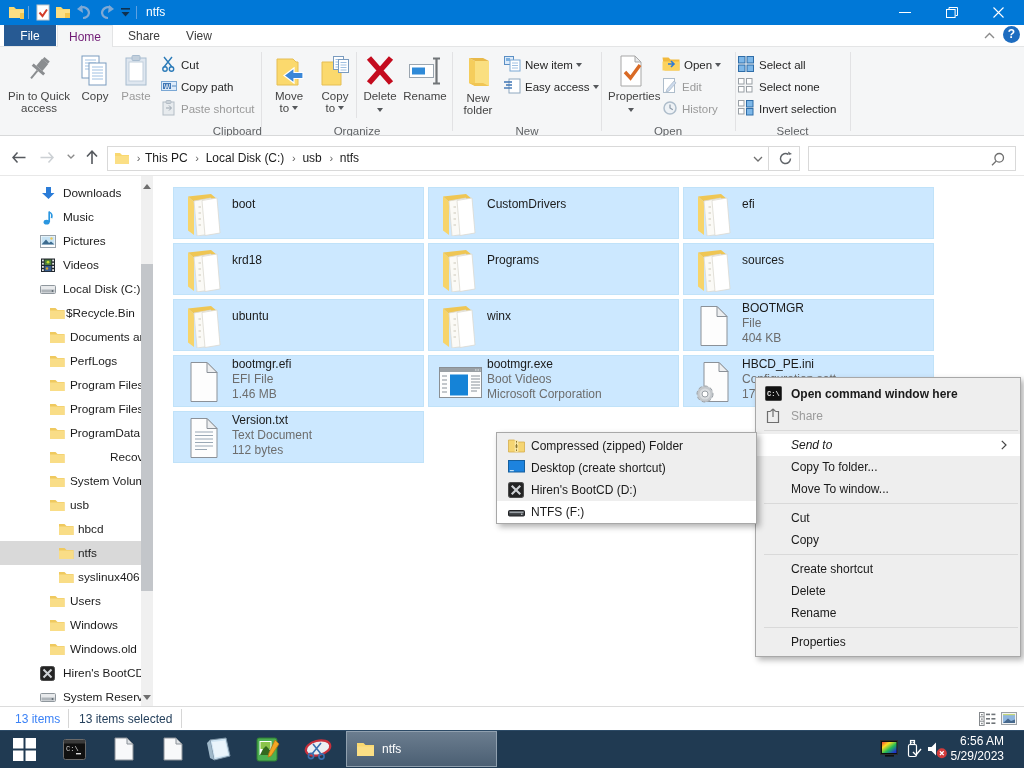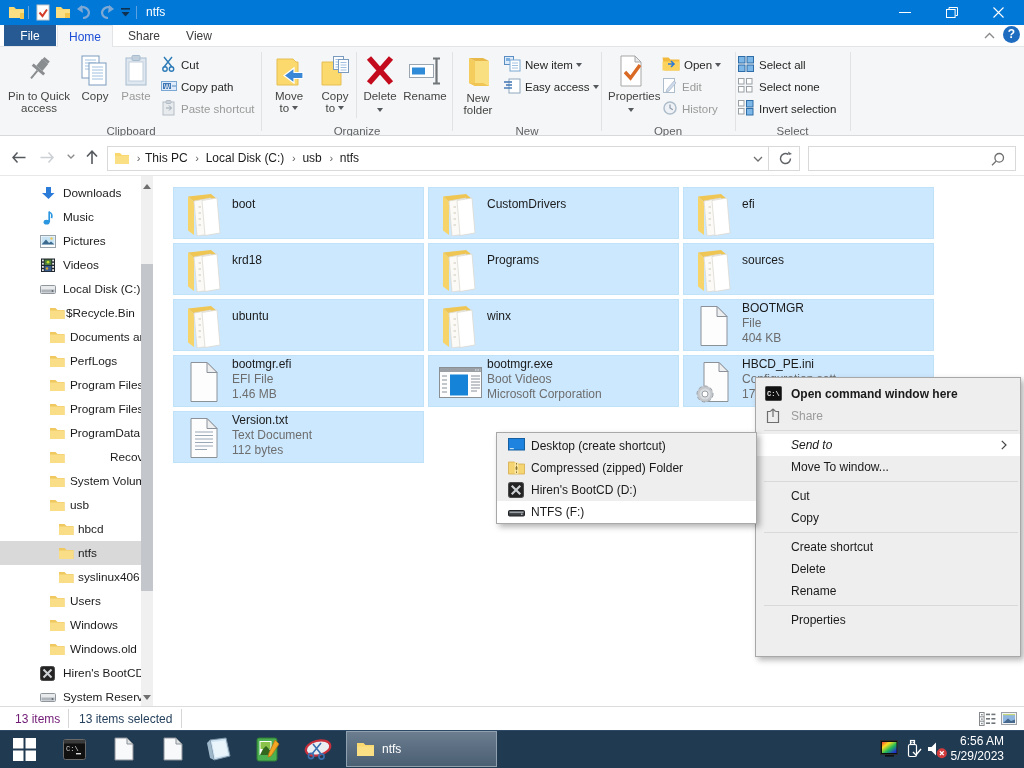--- a/index.html
+++ b/index.html
@@ -95,21 +95,21 @@
         <rect x="0.5" y="2.5" width="8.6" height="8" fill="none" stroke="#fff"></rect>
         <path d="M3,2.5 V0.5 H11.5 V8.5 H9.5" fill="none" stroke="#fff"></path>
       </svg>
   <svg class="abs" style="left:993px;top:7px;" width="11" height="11" viewBox="0 0 11 11">
         <path d="M0.5,0.5 L10.5,10.5 M10.5,0.5 L0.5,10.5" stroke="#fff" stroke-width="1.1"></path>
       </svg>
 </div>
 
 <div id="tabrow">
   <div class="tab" style="left:4px;width:52px;background:#275a93;color:#fff;">File</div>
-  <div class="tab" style="left:57px;width:56px;background:#f5f6f7;border:1px solid #e3e4e5;border-bottom:none;color:#1d4ed8;">Home</div>
+  <div class="tab" style="left:57px;width:56px;background:#f5f6f7;border:1px solid #e3e4e5;border-bottom:none;color:#701a75;">Home</div>
   <div class="tab" style="left:118px;width:52px;">Share</div>
   <div class="tab" style="left:174px;width:50px;">View</div>
   <svg class="abs" style="left:984px;top:7px;" width="11" height="7" viewBox="0 0 11 7">
         <path d="M1,6 L5.5,1.5 L10,6" stroke="#8b8b8b" stroke-width="1.4" fill="none"></path>
       </svg>
   <div class="abs" style="left:1003px;top:1px;width:17px;height:17px;border-radius:50%;background:#1d6cc0;color:#fff;text-align:center;line-height:17px;font-size:12px;font-weight:bold;">?</div>
 </div>
 
 <div class="abs" style="left:0;top:46px;width:57px;height:1px;background:#e4e5e6;"></div>
 <div class="abs" style="left:113px;top:46px;width:911px;height:1px;background:#e4e5e6;"></div>
@@ -159,21 +159,21 @@
           <circle cx="14" cy="8" r="0.8" fill="#3f76b5"></circle>
         </svg>Copy path
   </div>
   <div class="rsmall gray" style="left:161px;top:53px;">
     <svg width="16" height="16" viewBox="0 0 16 16">
           <rect x="2" y="2" width="11" height="13" fill="#e7ebee" stroke="#b4bdc6"></rect>
           <rect x="5" y="0.5" width="5" height="3" rx="1" fill="#ccd4da" stroke="#b4bdc6"></rect>
           <path d="M5,8 h5 M8,5.5 l2.5,2.5 l-2.5,2.5" stroke="#9aa5af" fill="none"></path>
         </svg>Paste shortcut
   </div>
-  <div class="glabel" style="left:0px;width:262px;">Clipboard</div>
+  <div class="glabel" style="left:0px;width:262px;text-align:right;">Clipboard</div>
   <div class="rsep" style="left:261px;"></div>
 
   <div class="rbig" style="left:266px;width:46px;">
     <svg width="32" height="32" viewBox="0 0 32 32">
           <path d="M4,4 h16 l3,3 h2 v23 h-21 z" fill="#fbd96d" stroke="#e5be55" stroke-width="1"></path>
           <path d="M30,21.5 h-9 v-4.5 l-10,7.5 l10,7.5 v-4.5 h9 z" fill="#3a87d8" stroke="#fff" stroke-width="1.2" transform="translate(0,-4)"></path>
         </svg>
     <div class="rlabel">Move<br>to <span class="car"></span></div>
   </div>
   <div class="rbig" style="left:312px;width:46px;">
@@ -576,21 +576,21 @@
         <svg class="ticon" viewBox="0 0 44 44">
           <use href="#i-text44"></use>
         </svg>
         <div class="tname">Version.txt</div>
         <div class="tl2">Text Document</div>
         <div class="tl3">112 bytes</div>
       </div>
 </div>
 
 <div id="statusbar">
-  <span style="position:absolute;left:15px;top:5px;color:#701a75;">13 items</span>
+  <span style="position:absolute;left:15px;top:5px;color:#3b82f6;">13 items</span>
   <div style="position:absolute;left:68px;top:2px;width:1px;height:19px;background:#d6d6d6;"></div>
   <span style="position:absolute;left:79px;top:5px;color:#26415d;">13 items selected</span>
   <div style="position:absolute;left:181px;top:2px;width:1px;height:19px;background:#d6d6d6;"></div>
   <svg style="position:absolute;left:979px;top:5px;" width="17" height="14" viewBox="0 0 17 14">
         <rect x="0.5" y="0.5" width="4.6" height="13" fill="#fff" stroke="#85898d"></rect>
         <path d="M0.5,4.8 h4.6 M0.5,9.2 h4.6" stroke="#85898d"></path>
         <g fill="#6f7478">
           <rect x="2.2" y="2" width="1.4" height="1.4"></rect>
           <rect x="2.2" y="6.4" width="1.4" height="1.4"></rect>
           <rect x="2.2" y="10.8" width="1.4" height="1.4"></rect>
@@ -696,42 +696,43 @@
           <text x="2" y="10" font-size="7" font-weight="bold" fill="#eee" font-family="Liberation Mono, monospace">C:\</text>
         </svg>Open command window here</div>
   <div class="mrow" style="color:#9b9b9b;"><svg width="16" height="16" viewBox="0 0 16 16">
           <path d="M11,3.5 H13.5 V14.5 H2.5 V3.5 H5" fill="none" stroke="#6e6e6e" stroke-width="1.2"></path>
           <path d="M8,0.8 V9 M8,0.8 L5.2,3.6 M8,0.8 L10.8,3.6" stroke="#6e6e6e" stroke-width="1.2" fill="none"></path>
         </svg>Share</div>
   <div class="msep"></div>
   <div class="mrow" style="background:#fff;font-style:italic;">Send to<svg style="left:auto;right:13px;top:6px;" width="6" height="10" viewBox="0 0 6 10">
           <path d="M0.8,0.8 L5,5 L0.8,9.2" stroke="#444" stroke-width="1.2" fill="none"></path>
         </svg></div>
+  <div class="mrow">Copy To folder...</div>
   <div class="mrow">Move To window...</div>
   <div class="msep"></div>
   <div class="mrow">Cut</div>
   <div class="mrow">Copy</div>
   <div class="msep"></div>
   <div class="mrow">Create shortcut</div>
   <div class="mrow">Delete</div>
   <div class="mrow">Rename</div>
   <div class="msep"></div>
   <div class="mrow">Properties</div>
 </div>
 <div id="submenu">
-  <div class="srow"><svg width="17" height="14" viewBox="0 0 17 14">
-          <rect x="0.5" y="0.5" width="16" height="11.5" fill="#1d83de" stroke="#155f9e"></rect>
-          <rect x="1.8" y="10" width="4" height="1.2" fill="#bfe0f7"></rect>
-        </svg>Desktop (create shortcut)</div>
   <div class="srow"><svg width="17" height="16" viewBox="0 0 17 16">
           <path d="M0.5,2 h6 l2,2 h8 v10 h-16 z" fill="#f5d572" stroke="#d5ad4b" stroke-width="0.8"></path>
           <rect x="6.7" y="2.2" width="3.6" height="11.6" fill="#fae9a8"></rect>
           <path d="M8.5,3 v10" stroke="#8a7430" stroke-width="1" stroke-dasharray="1.6,1.2"></path>
           <rect x="7.6" y="7" width="1.8" height="2.6" fill="#8a7430"></rect>
         </svg>Compressed (zipped) Folder</div>
+  <div class="srow"><svg width="17" height="14" viewBox="0 0 17 14">
+          <rect x="0.5" y="0.5" width="16" height="11.5" fill="#1d83de" stroke="#155f9e"></rect>
+          <rect x="1.8" y="10" width="4" height="1.2" fill="#bfe0f7"></rect>
+        </svg>Desktop (create shortcut)</div>
   <div class="srow"><svg width="16" height="16" viewBox="0 0 15 15">
           <use href="#i-hiren"></use>
         </svg>Hiren's BootCD (D:)</div>
   <div class="srow" style="background:#fff;"><svg width="17" height="16" viewBox="0 0 17 16">
           <rect x="0.5" y="6.5" width="16" height="5.5" rx="1" fill="#3c4043" stroke="#202124"></rect>
           <rect x="1.5" y="7.5" width="14" height="1.6" fill="#9aa0a6"></rect>
           <circle cx="13.8" cy="10.3" r="0.8" fill="#cfd2d5"></circle>
         </svg>NTFS (F:)</div>
 </div>
 

